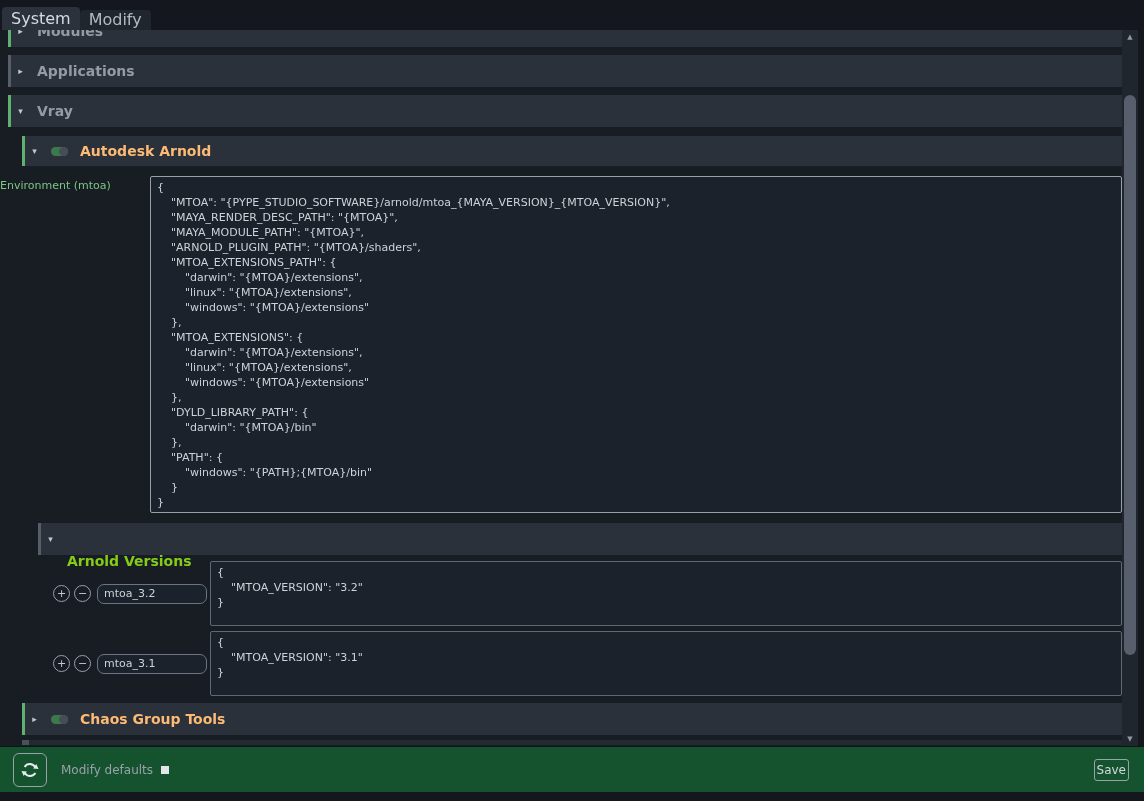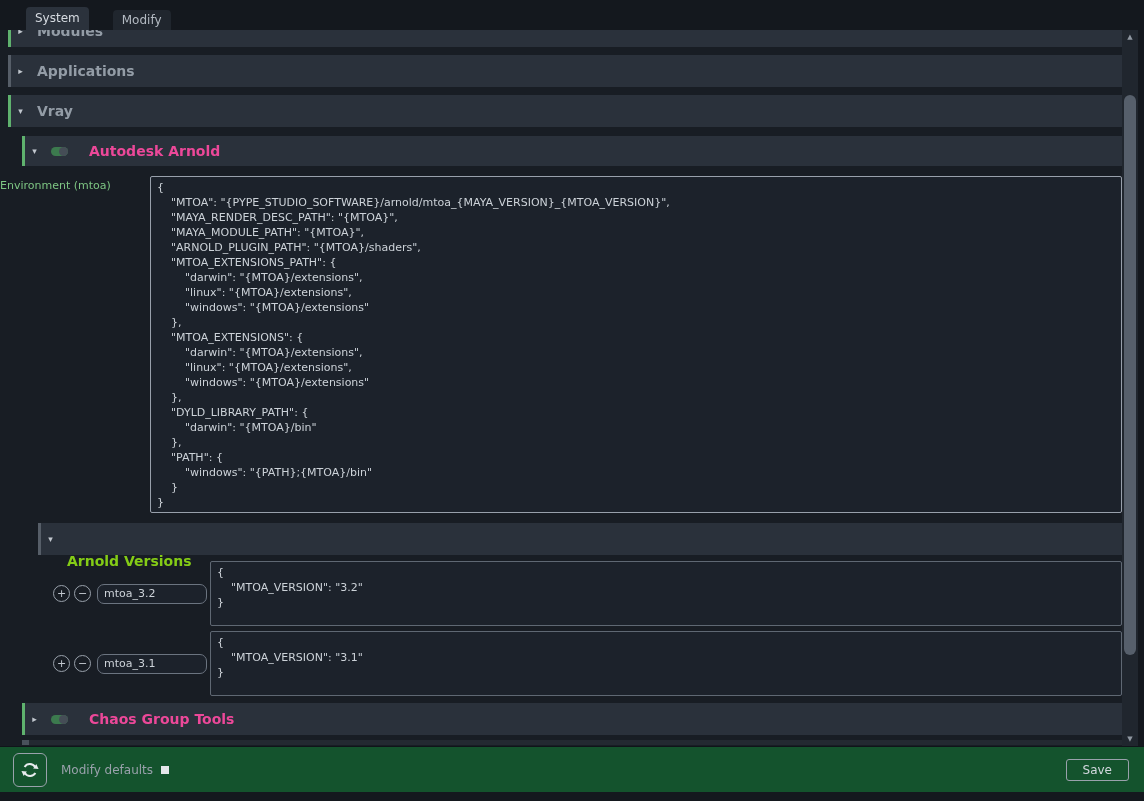--- a/index.html
+++ b/index.html
@@ -6,32 +6,32 @@
   html,body { background:#14181e; }
   .window {
     position:relative; width:1144px; height:801px; overflow:hidden;
     background:#14181e;
     font-family:"DejaVu Sans","Liberation Sans",sans-serif;
     color:#ccd2d8;
   }
   
   .tabbar { position:absolute; top:0; left:0; right:0; height:30px;
     display:flex; align-items:flex-end; padding-left:2px; }
-  .tab { border-radius:4px 4px 0 0; padding:0 9px; font-size:12px; cursor:default;margin-left:24px; }
+  .tab { border-radius:4px 4px 0 0; padding:0 9px; font-size:16px; cursor:default; }
   .tab.active { background:#2b323c; color:#d6dbe1; height:23px; line-height:23px; }
   .tab.inactive { background:#20262e; color:#b3bac2; height:20px; line-height:20px; }
   
   .pane { position:absolute; top:30px; left:0; width:1122px; bottom:55px;
     background:#181d24; overflow:hidden; }
   .sec { height:32px; background:#2a313b; display:flex; align-items:center;
     border-left:3px solid #565e68; padding-left:4px; }
   .sec.green { border-left-color:#5fb26e; }
   .arrow { width:11px; font-size:9px; color:#c2c8cf; text-align:center; margin-right:11px; }
   .sec-label { font-size:14px; font-weight:bold; color:#939ca6; }
-  .sec-label.bright { color:#ec4899;margin-left:9px; }
+  .sec-label.bright { color:#fdba74; }
   .sec-label.mid { color:#84cc16;margin-top:43px; }
   .toggle { width:17px; height:9px; border-radius:5px; background:#3c7a4e;
     position:relative; margin-right:12px; flex:0 0 auto; }
   .toggle .knob { position:absolute; right:0; top:0; width:9px; height:9px;
     border-radius:50%; background:#454d56; }
   #sec-modules { margin:-15px 0 0 8px; }
   #sec-applications { margin:8px 0 0 8px; }
   #sec-tools { margin:8px 0 0 8px; }
   #sec-arnold { margin:9px 0 0 22px; height:30px; }
   #sec-versions { margin:10px 0 0 38px; }
@@ -70,21 +70,21 @@
     background:#565f6b; border-radius:6px; }
   
   .footer { position:absolute; left:0; right:0; bottom:9px; height:46px;
     background:#14532d; border-top:1px solid #10141a; display:flex; align-items:center; }
   .refresh-btn { width:34px; height:34px; margin-left:13px; border:1px solid #99a1ab;
     border-radius:6px; background:transparent; display:flex; align-items:center;
     justify-content:center; cursor:default; }
   .modify-label { margin-left:14px; font-size:12px; color:#99a1ab; }
   .mod-square { width:8px; height:8px; background:#e4e7ea; margin-left:8px; }
   .spacer { flex:1; }
-  .save-btn { margin-right:15px; padding:3px 16px; border:1px solid #99a1ab; border-radius:3px;
+  .save-btn { margin-right:15px; padding:3px 2px; border:1px solid #99a1ab; border-radius:3px;
     background:transparent; color:#d3d8de; font-size:12px; cursor:default;
     font-family:"DejaVu Sans","Liberation Sans",sans-serif; }
 </style>
 </head>
 <body>
 
 <div class="window">
 
   <div class="tabbar">
     <div class="tab active">System</div>

